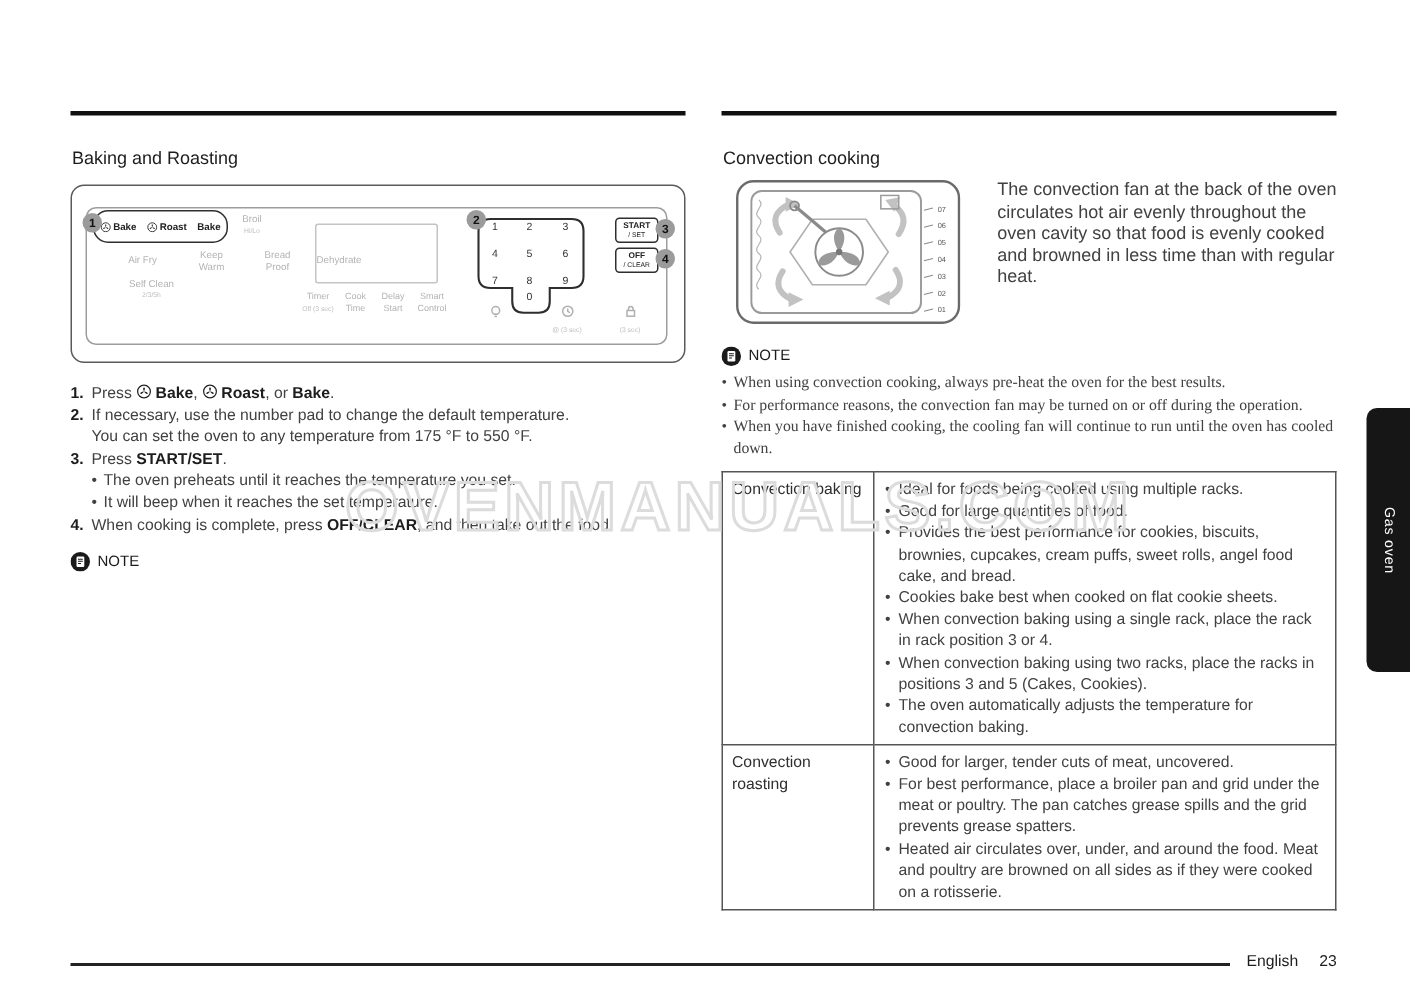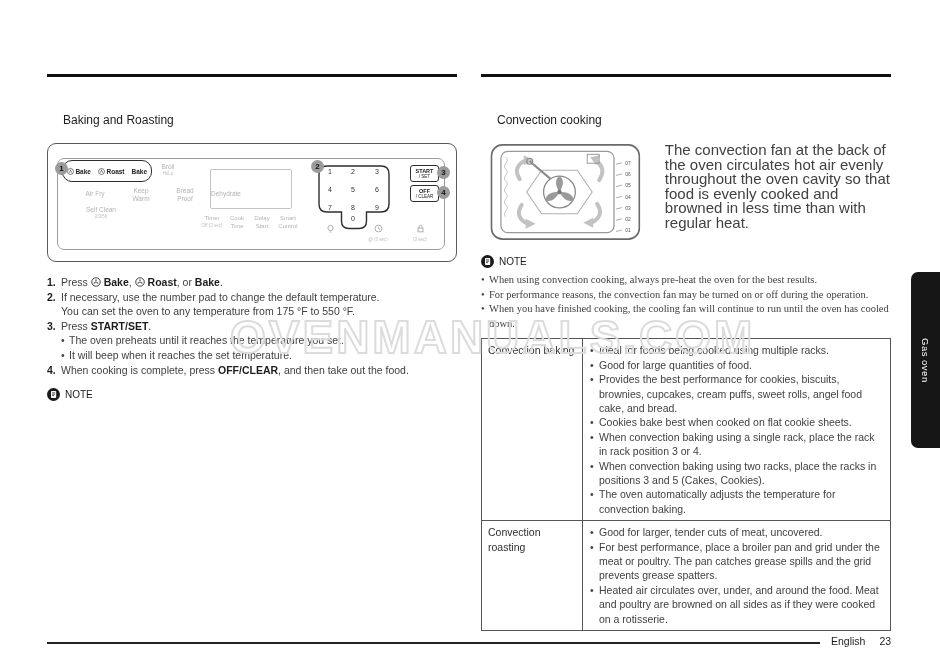--- a/index.html
+++ b/index.html
@@ -1,20 +1,20 @@
 <!DOCTYPE html>
 <html><head>
 <meta charset="utf-8">
 <style>
   html,body{margin:0;padding:0;background:#888;}
   .page{position:relative;width:940px;height:666px;background:#fff;overflow:hidden;
         font-family:"Liberation Sans","DejaVu Sans",sans-serif;color:#414141;}
   .rule{position:absolute;height:3px;background:#101010;}
   .col{position:absolute;top:90px;width:410px;}
-  h2.sec{margin:16px;padding-top:7px;font-size:12px;font-weight:400;color:#1d1d1d;line-height:14px;}
+  h2.sec{margin:1px;padding-top:7px;font-size:12px;font-weight:400;color:#1d1d1d;line-height:14px;}
 
   
   .panel{position:relative;margin-top:11px;width:410px;height:119px;}
   .panel-bezel{position:absolute;inset:0;border:1px solid #5a5a5a;border-radius:9px;}
   .panel-inner{position:absolute;left:10px;top:15px;width:386px;height:90px;border:1px solid #9d9d9d;border-radius:7px;}
   .badge{position:absolute;width:13px;height:13px;border-radius:50%;background:#9b9b9b;
          color:#111;font-size:8px;font-weight:bold;display:flex;align-items:center;justify-content:center;z-index:3;}
   .mode-group{position:absolute;left:15px;top:17px;width:88px;height:20px;border:1.5px solid #2e2e2e;border-radius:10px;
               display:flex;align-items:center;justify-content:center;gap:7px;background:#fff;z-index:2;}
   .mode-item{display:flex;align-items:center;gap:1.5px;font-size:6.5px;font-weight:bold;color:#222;}
@@ -41,21 +41,21 @@
   .sub-bullets li::before{content:"•";position:absolute;left:0;color:#414141;}
   .note-head{display:flex;align-items:center;gap:5px;margin-top:11px;}
   .note-head .lbl{font-size:10px;font-weight:normal;color:#1a1a1a;}
   .note-text{margin-top:6px;font-size:10.5px;line-height:14.6px;}
   .nbullets{margin:5px 0 0 0;padding:0;list-style:none;font-size:10.5px;line-height:14.6px;font-family:Liberation Serif, serif;}
   .nbullets li{position:relative;padding-left:8px;}
   .nbullets li::before{content:"•";position:absolute;left:0;}
 
   
   .fig-row{display:flex;margin-top:7px;}
-  .intro{margin-left:24px;width:228px;font-size:15px;line-height:14.6px;}
+  .intro{margin-left:24px;width:228px;font-size:12px;line-height:14.6px;}
 
   table.conv{margin-top:7px;width:410px;border-collapse:collapse;padding-left:36px;}
   table.conv td{border:1px solid #555;vertical-align:top;font-size:10.5px;line-height:14.4px;}
   td.row-title{width:88px;padding:4px 6px;color:#2e2e2e;}
   td.row-body{padding:4px 7px;}
   .cbullets{margin:0;padding:0;list-style:none;}
   .cbullets li{position:relative;padding-left:9px;}
   .cbullets li::before{content:"•";position:absolute;left:0;}
 
   

